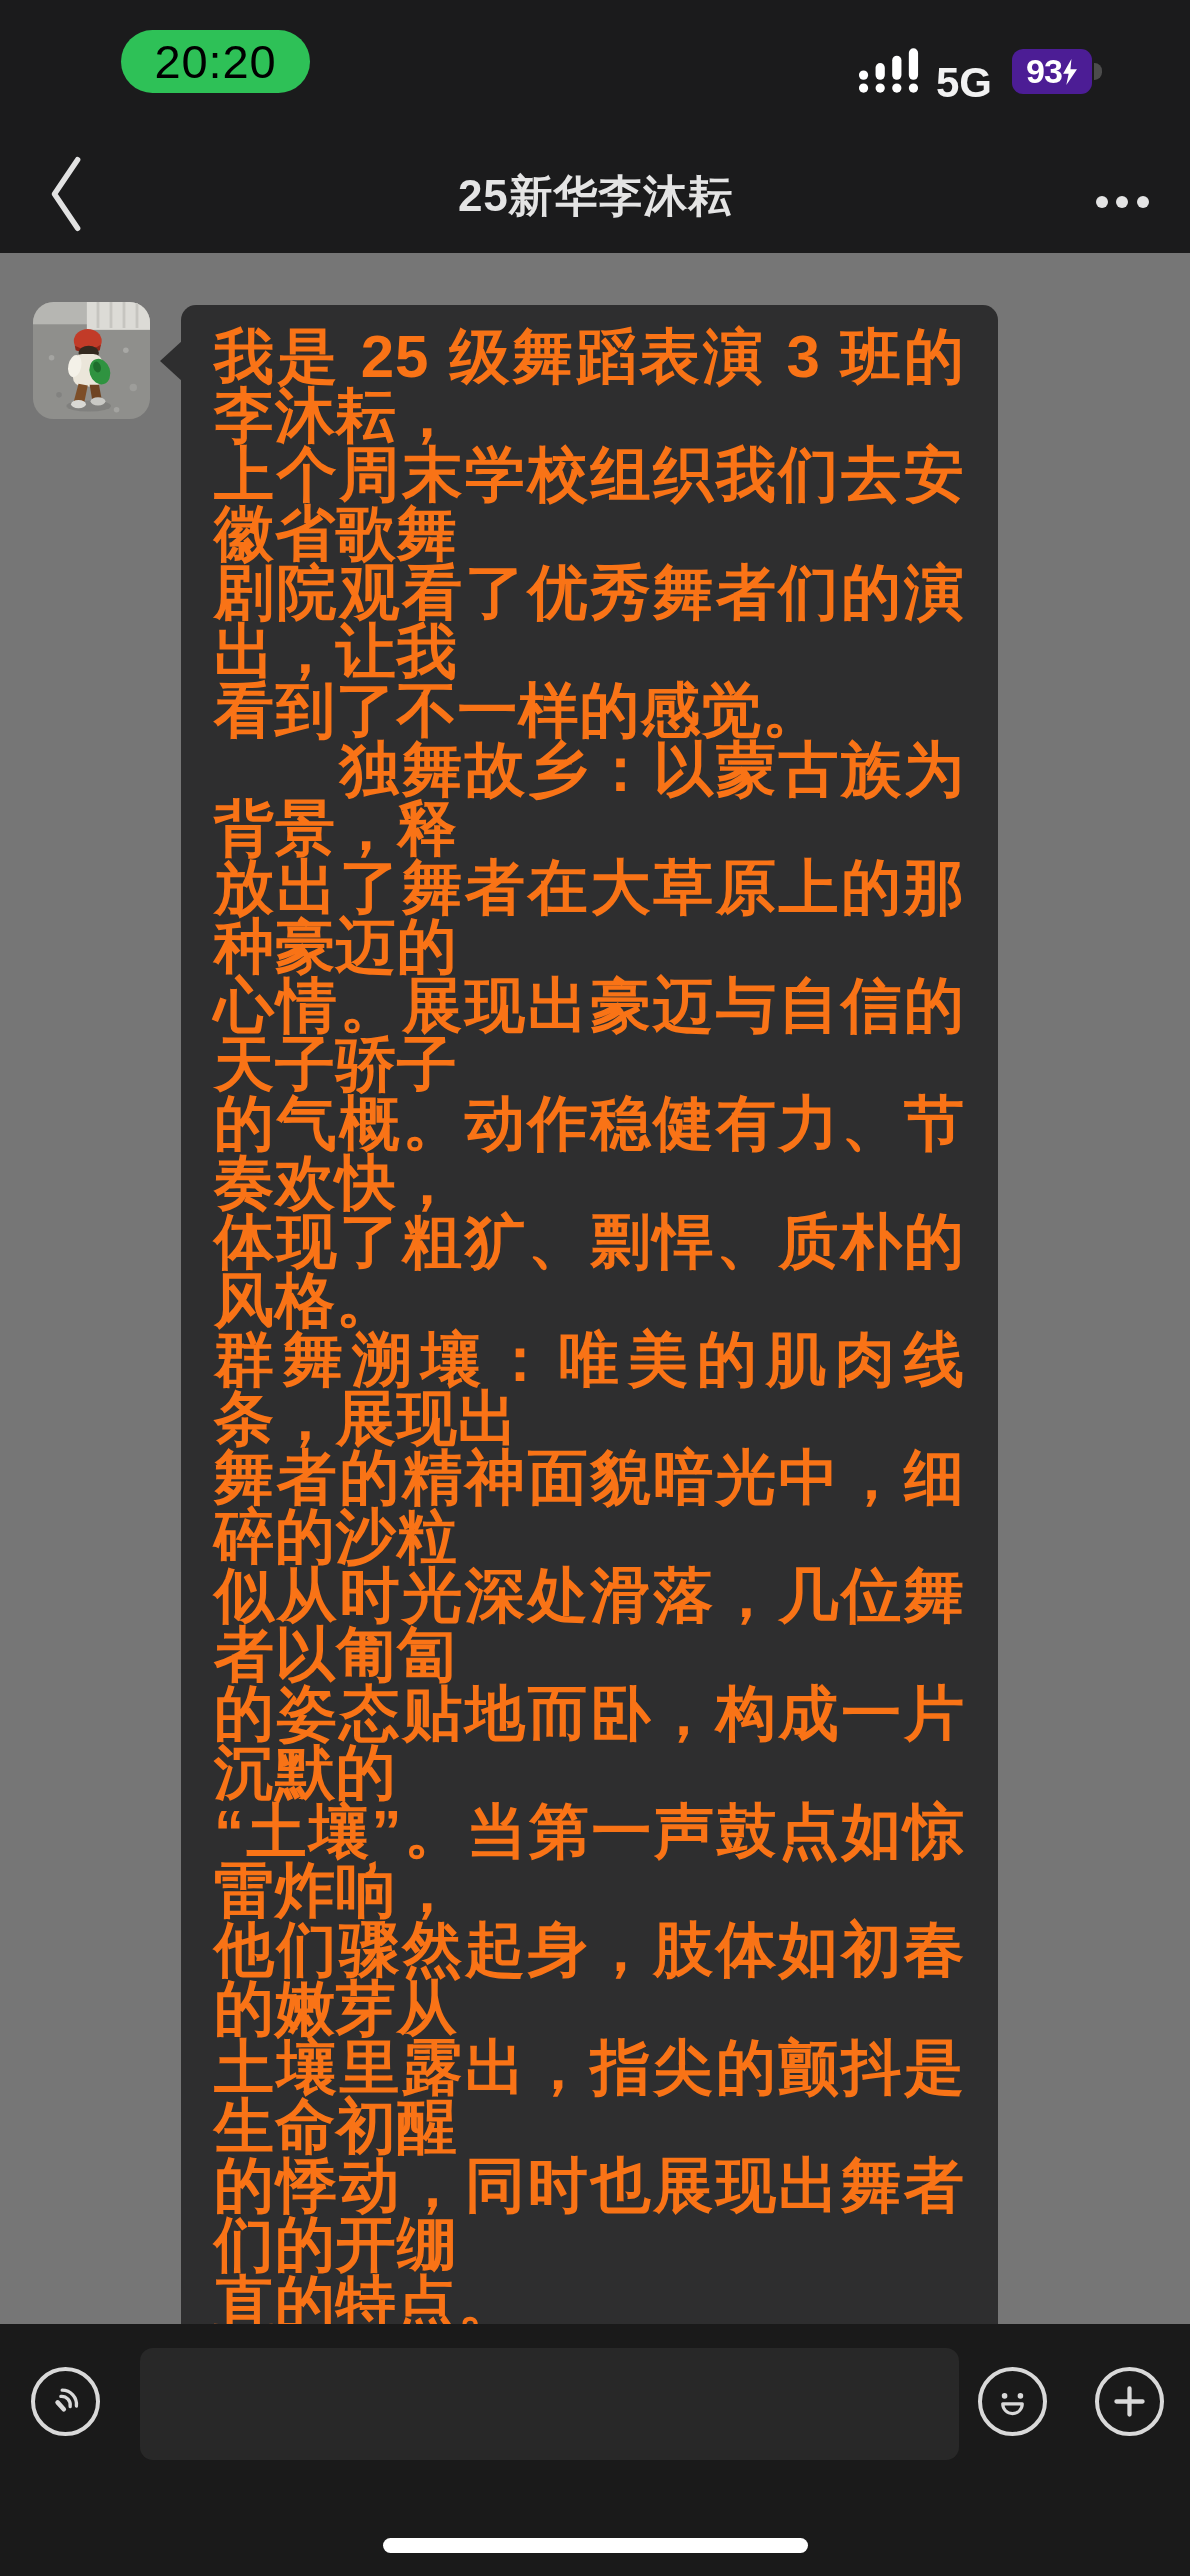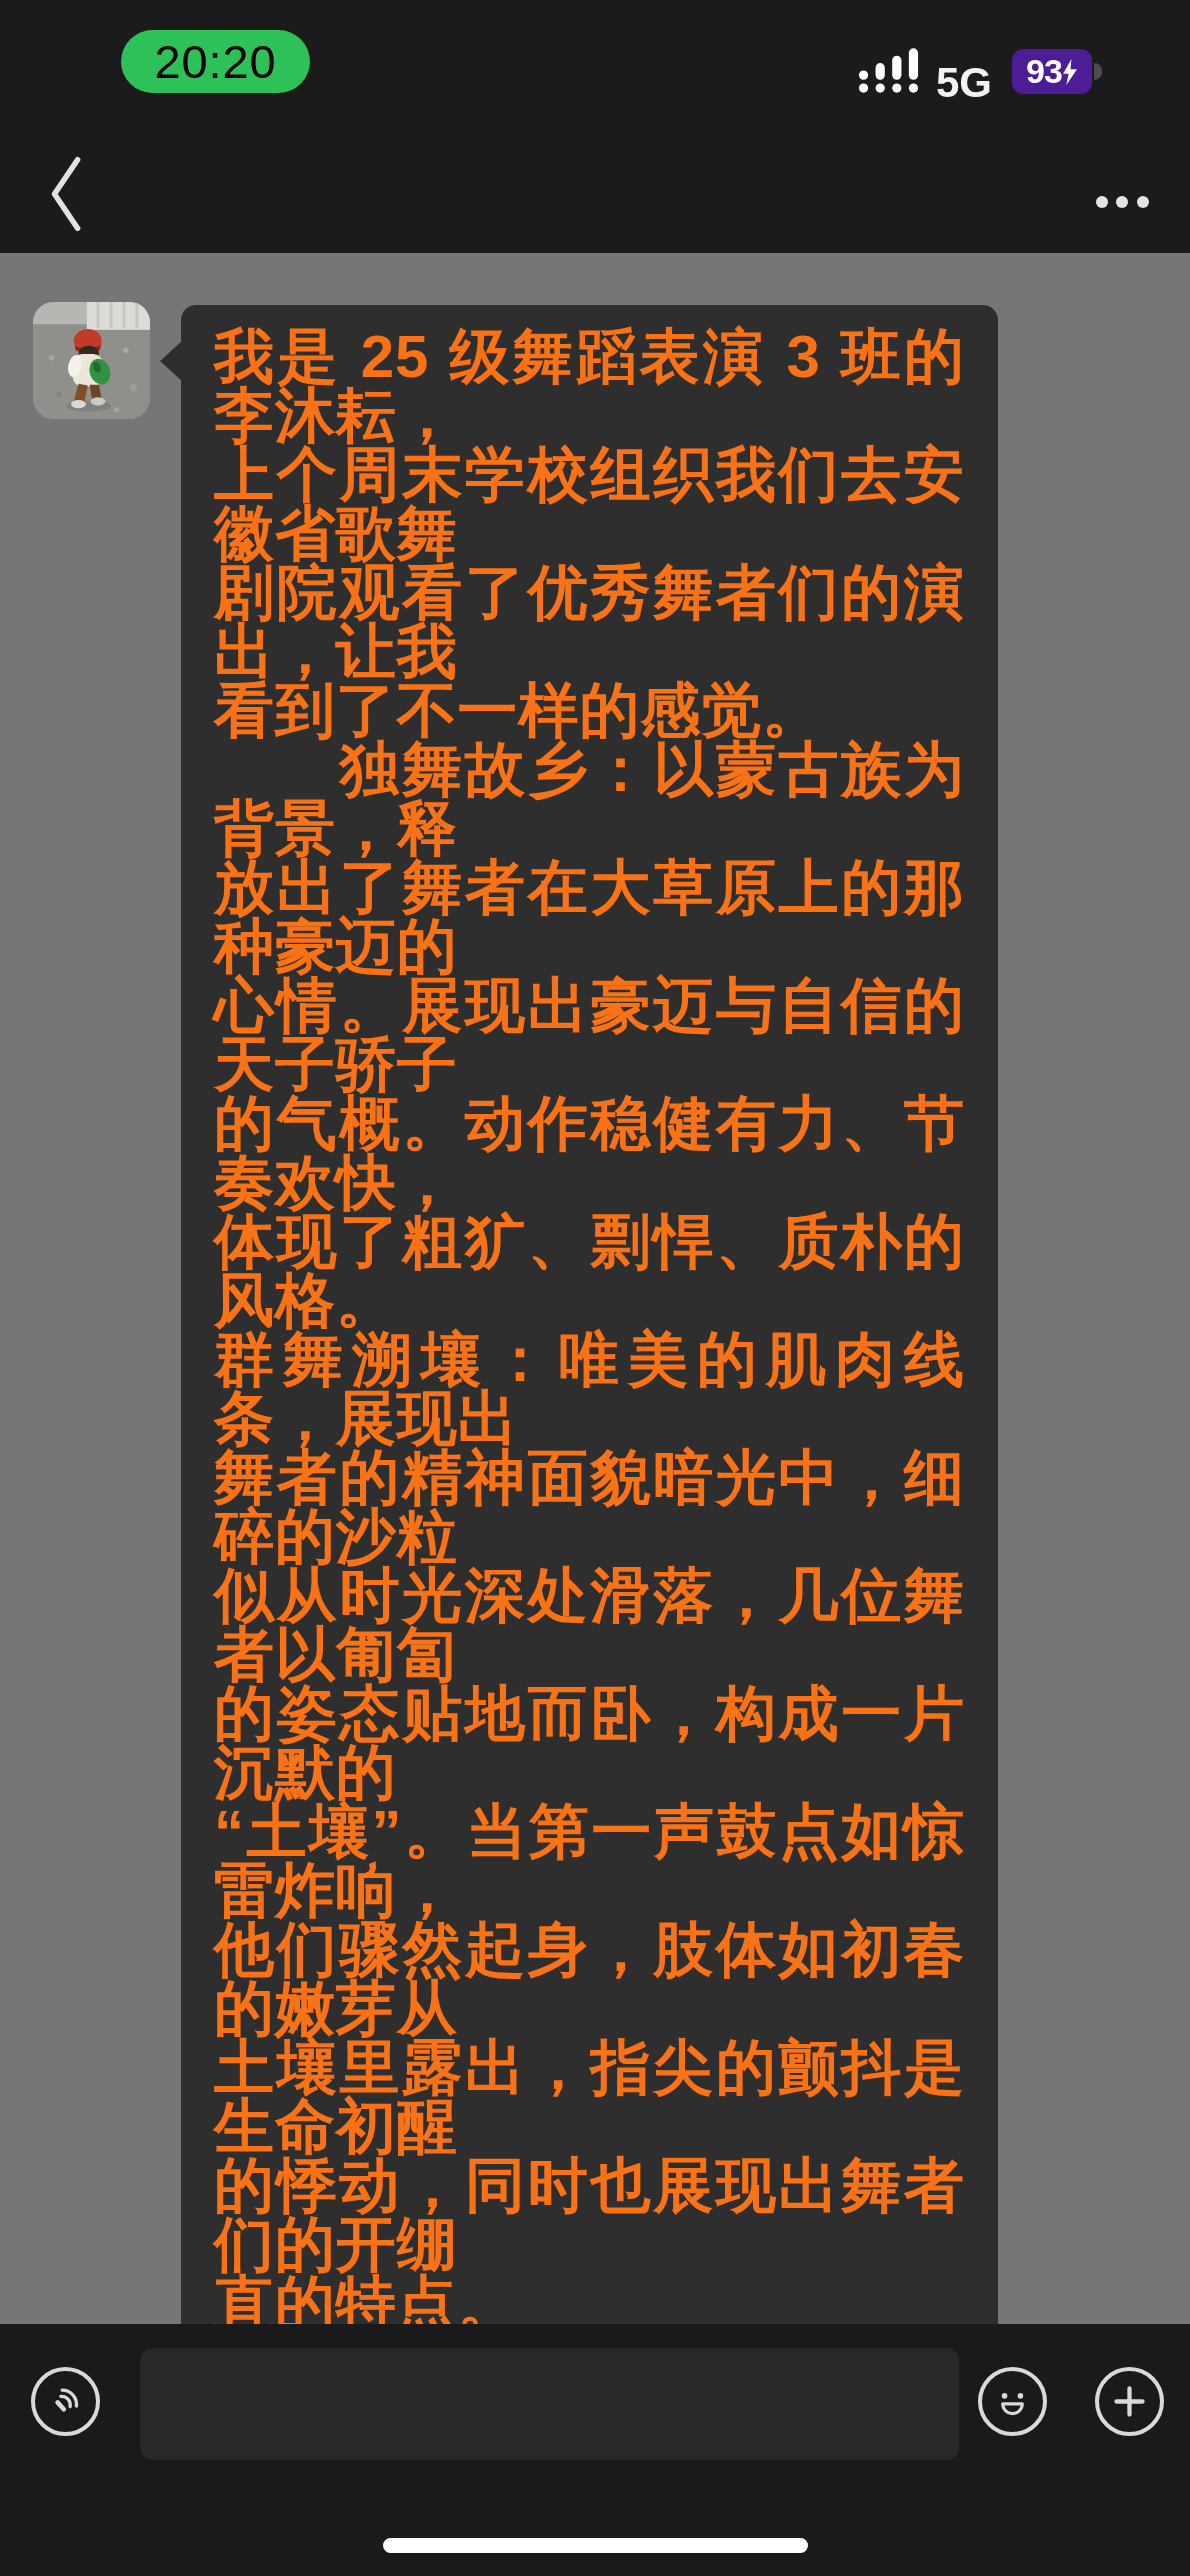--- a/index.html
+++ b/index.html
@@ -120,20 +120,21 @@
           <polygon points="9,0 0,16 6,16 3.5,28 15,11 8,11" fill="#ffffff"></polygon>
         </svg>
       </div>
       <div class="battery-cap"></div>
     </div>
 
     <svg class="back-btn" viewBox="0 0 40 86">
       <polyline points="32,6 7,43 32,80" fill="none" stroke="#e2e2e2" stroke-width="6" stroke-linecap="round" stroke-linejoin="round"></polyline>
     </svg>
 
+    <div class="nav-title">25新华李沐耘</div>
 
     <div class="more-btn">
       <i></i>
       <i></i>
       <i></i>
     </div>
   </header>
 
   <main class="chat">
 

